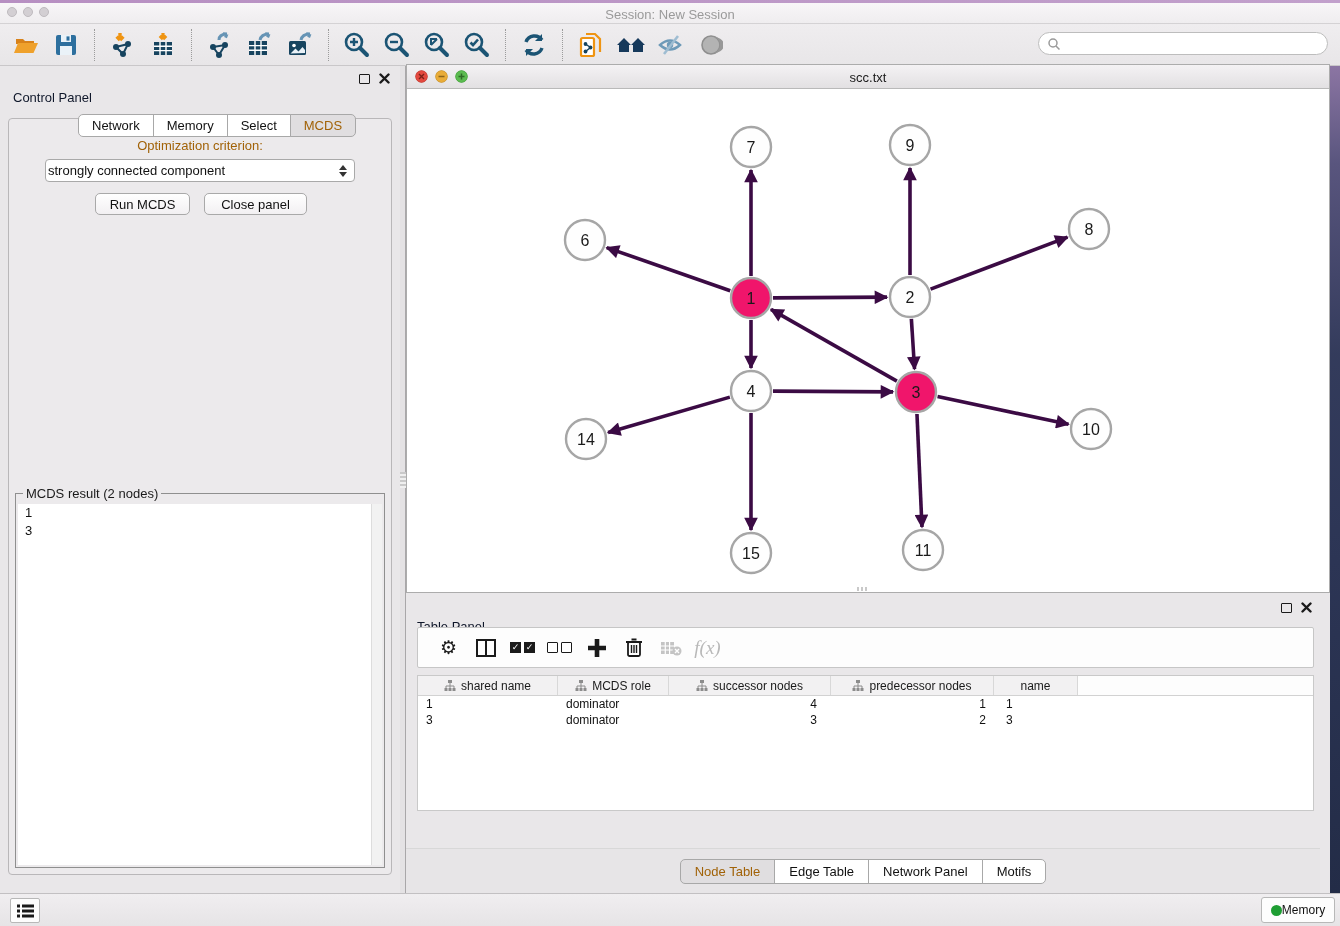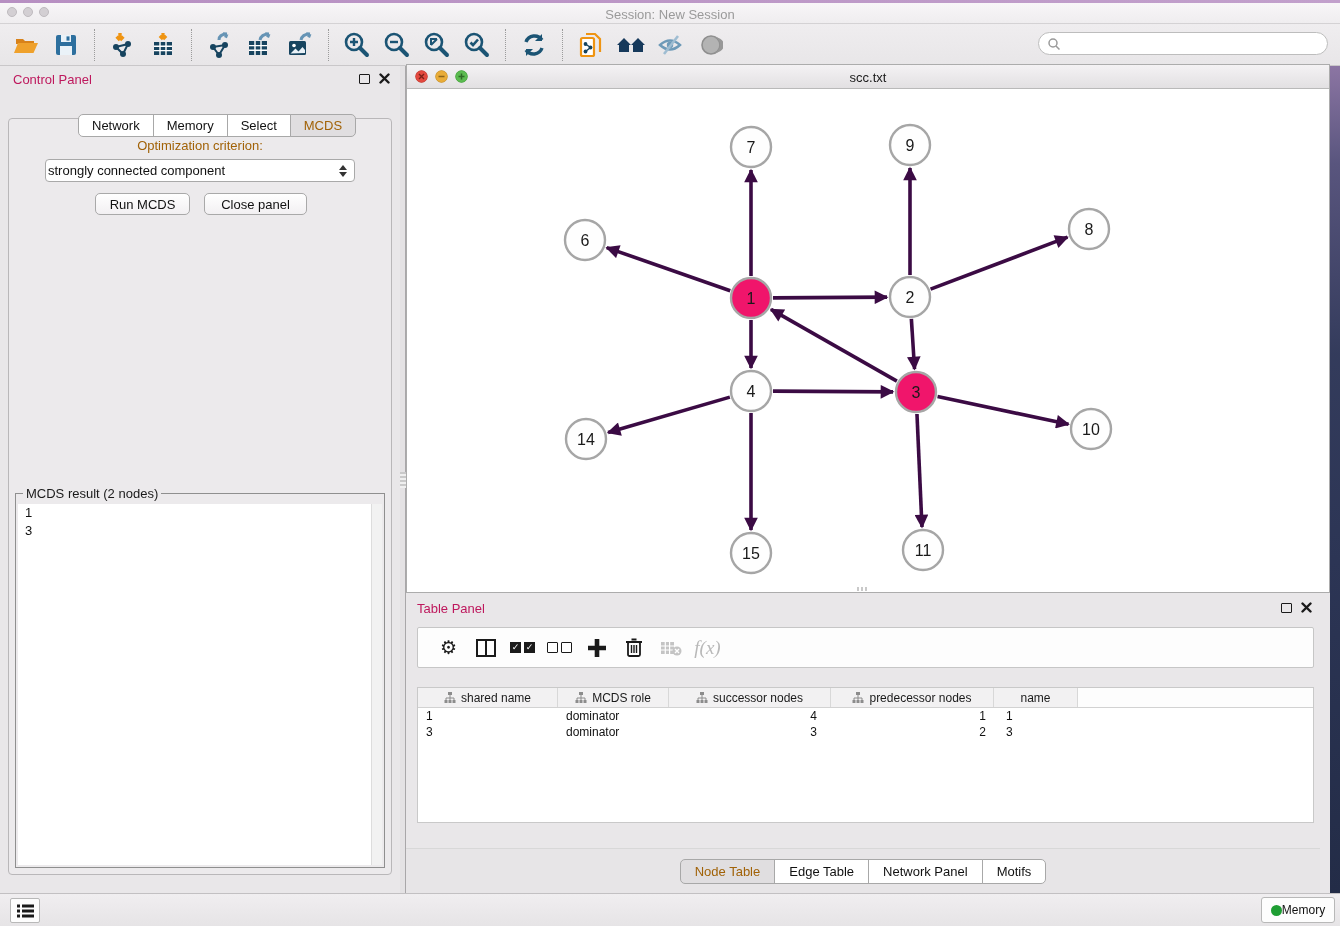--- a/index.html
+++ b/index.html
@@ -21,21 +21,21 @@
     display:flex; align-items:center; padding-left:6px; }
   .tbtn { width:40px; height:38px; display:flex; align-items:center; justify-content:center; }
   .tsep { height:32px; border-left:1px dotted #9B9B9B; margin:0 8px; }
   .searchbox { position:absolute; right:12px; top:8px; width:290px; height:23px; background:#fff;
     border:1px solid #BDBDBD; border-radius:12px; display:flex; align-items:center; padding-left:8px; }
   .searchbox input { border:none; outline:none; flex:1; font-size:12px; background:transparent; height:18px; }
 
   
   .control-panel { position:absolute; left:0; top:66px; width:400px; height:827px; background:#E9E7E9; }
   .panel-head { position:absolute; left:0; top:0; width:100%; height:28px; }
-  .panel-title { position:absolute; left:13px; top:6px; font-size:13px; color:#be185d; }
+  .panel-title { position:absolute; left:13px; top:24px; font-size:13px; color:#0f172a; }
   .panel-icons { position:absolute; right:10px; top:7px; display:flex; gap:9px; align-items:center; }
   .float-ic { width:11px; height:10px; border:1.6px solid #1A1A1A; border-radius:1px; }
   .cp-tabs { position:absolute; left:78px; top:48px; z-index:2; }
   .seg { display:inline-flex; }
   .seg .tab { background:#FFFFFF; border:1px solid #A8A8A8; margin-left:-1px; padding:3px 13px;
     font-size:13px; color:#111; white-space:nowrap; }
   .seg .tab:first-child { border-radius:5px 0 0 5px; margin-left:0; }
   .seg .tab:last-child { border-radius:0 5px 5px 0; }
   .seg .tab.sel { background:#E0DEE0; color:#a16207; }
   .cp-content { position:absolute; left:8px; top:52px; width:384px; height:757px;
@@ -85,21 +85,21 @@
   .table-panel { position:absolute; left:406px; top:595px; width:924px; height:298px; background:#E9E7E9; }
   .tp-toolbar { position:absolute; left:11px; top:32px; width:897px; height:41px; background:#FDFDFD;
     border:1px solid #C6C6C6; border-radius:2px; display:flex; align-items:center; padding-left:12px; gap:0; }
   .tp-ic { width:37px; height:36px; display:flex; align-items:center; justify-content:center; }
   .fx { font-family:"Liberation Serif","DejaVu Serif",serif; font-style:italic; font-size:19px; color:#B8B8B8; }
   .gear-glyph { font-size:19px; color:#1A1A1A; line-height:1; }
   .cbx { width:11px; height:11px; }
   .cbx.filled { background:#1A1A1A; color:#fff; font-size:9px; line-height:11px; text-align:center; }
   .cbx.empty { border:1.5px solid #1A1A1A; border-radius:1px; background:#fff; }
   .tbl { position:absolute; left:11px; top:80px; width:897px; height:136px; background:#fff;
-    border:1px solid #C9C9C9;margin-top:12px; }
+    border:1px solid #C9C9C9; }
   .tbl-header { display:flex; height:20px; background:#F2F1F2; border-bottom:1px solid #D2D2D2; }
   .th { display:flex; align-items:center; justify-content:center; gap:5px; font-size:12px; color:#1A1A1A;
     border-right:1px solid #D8D8D8; height:100%; }
   .tbl-row { display:flex; height:16px; align-items:center; }
   .td { font-size:12px; color:#111; height:100%; display:flex; align-items:center; }
   .td.num { justify-content:flex-end; }
   .tp-tabs { position:absolute; left:0; right:10px; top:253px; height:45px; background:#E7E5E7;
     border-top:1px solid #D8D8D8; display:flex; align-items:center; justify-content:center; }
   .tp-tabs .seg .tab { padding:4px 14px; }
 

